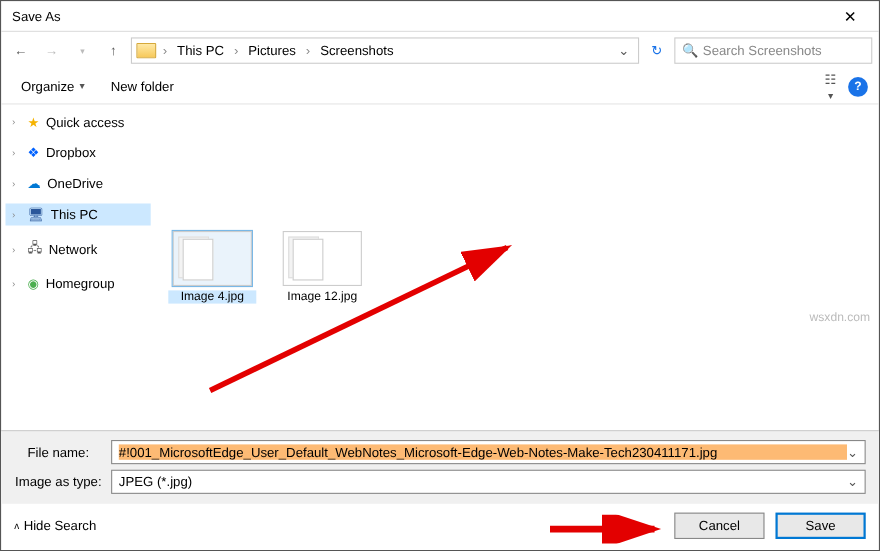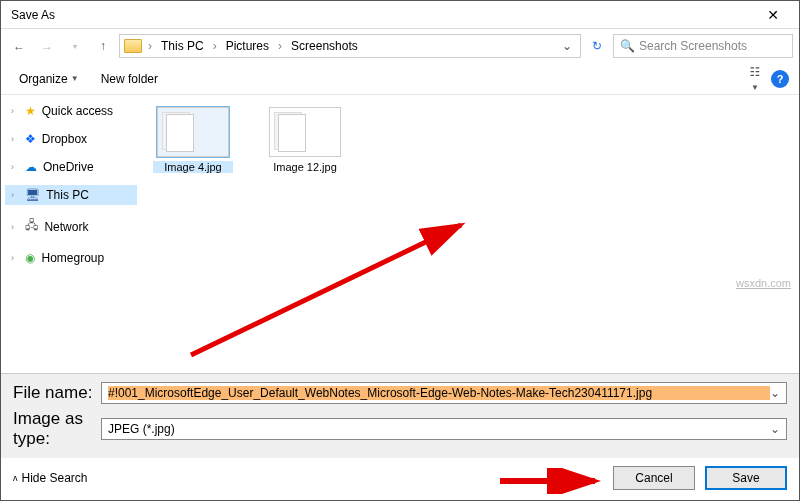--- a/index.html
+++ b/index.html
@@ -29,41 +29,41 @@
 .sidebar { width: 140px; padding: 6px 4px; overflow-y: auto; }
 .sitem { display: flex; align-items: center; gap: 6px; padding: 3px 6px; cursor: pointer; white-space: nowrap; }
 .sitem .exp { width: 8px; color: #888; font-size: 9px; }
 .sitem.selected { background: #cce8ff; }
 .sicon-star { color: #f5b301; }
 .sicon-dropbox { color: #0061ff; }
 .sicon-onedrive { color: #0078d4; }
 .sicon-pc { color: #2b579a; }
 .sicon-network { color: #555; }
 .sicon-homegroup { color: #4caf50; }
-.content { flex: 1; padding: 12px; display: flex; gap: 32px; align-items: flex-start; position: relative; }
+.content { flex: 1; padding: 12px; display: flex; gap: 20px; align-items: center; position: relative; }
 .fileitem { width: 80px; text-align: center; cursor: pointer; }
 .thumb { width: 72px; height: 50px; border: 1px solid #ccc; background: #fff; margin: 0 auto 4px; position: relative; }
 .thumb.selected { outline: 1px solid #7ab8e6; background: #eaf3fb; }
 .thumb .win1 { position:absolute; top:4px; left:4px; width:28px; height:38px; background:#f3f3f3; border:1px solid #ddd; }
 .thumb .win2 { position:absolute; top:6px; left:8px; width:28px; height:38px; background:#fff; border:1px solid #ccc; }
 .flabel { font-size: 11px; word-break: break-word; }
 .flabel.selected { background: #cce8ff; }
 .arrow { position: absolute; pointer-events: none; }
 .bottompane { border-top: 1px solid #ccc; background: #f0f0f0; padding: 8px 12px 4px; }
 .formrow { display: flex; align-items: center; margin-bottom: 5px; gap: 8px; }
-.formrow label { width: 80px; text-align: left; font-size: 17px; }
+.formrow label { width: 80px; text-align: center; font-size: 12px; }
 .formrow .field { flex: 1; height: 22px; border: 1px solid #888; background: #fff; padding: 0 6px; display: flex; align-items: center; justify-content: space-between; }
 .formrow .field input { border: none; outline: none; width: 100%; font-size: 12px; background: transparent; }
 .formrow .field .dd { color: #555; cursor: pointer; }
 .actions { display: flex; align-items: center; padding: 8px 12px 10px; gap: 10px; }
 .hidefolders { display: flex; align-items: center; gap: 4px; cursor: pointer; }
 .hidefolders .chev { font-size: 9px; }
 .btn { width: 82px; height: 24px; border: 1px solid #888; background: #e8e8e8; cursor: pointer; display: flex; align-items: center; justify-content: center; }
 .btn.primary { border: 2px solid #0078d4; background: #e8e8e8; }
-.watermark { position: absolute; right: 8px; bottom: 84px; color: #bbb; font-size: 11px; text-decoration: underline; }
+.watermark { position: absolute; right: 8px; bottom: 96px; color: #bbb; font-size: 11px; }
 </style>
 </head>
 <body>
 
 <div class="window">
 
   <div class="titlebar">
     <span class="title">Save As</span>
     <span class="close">✕</span>
   </div>

